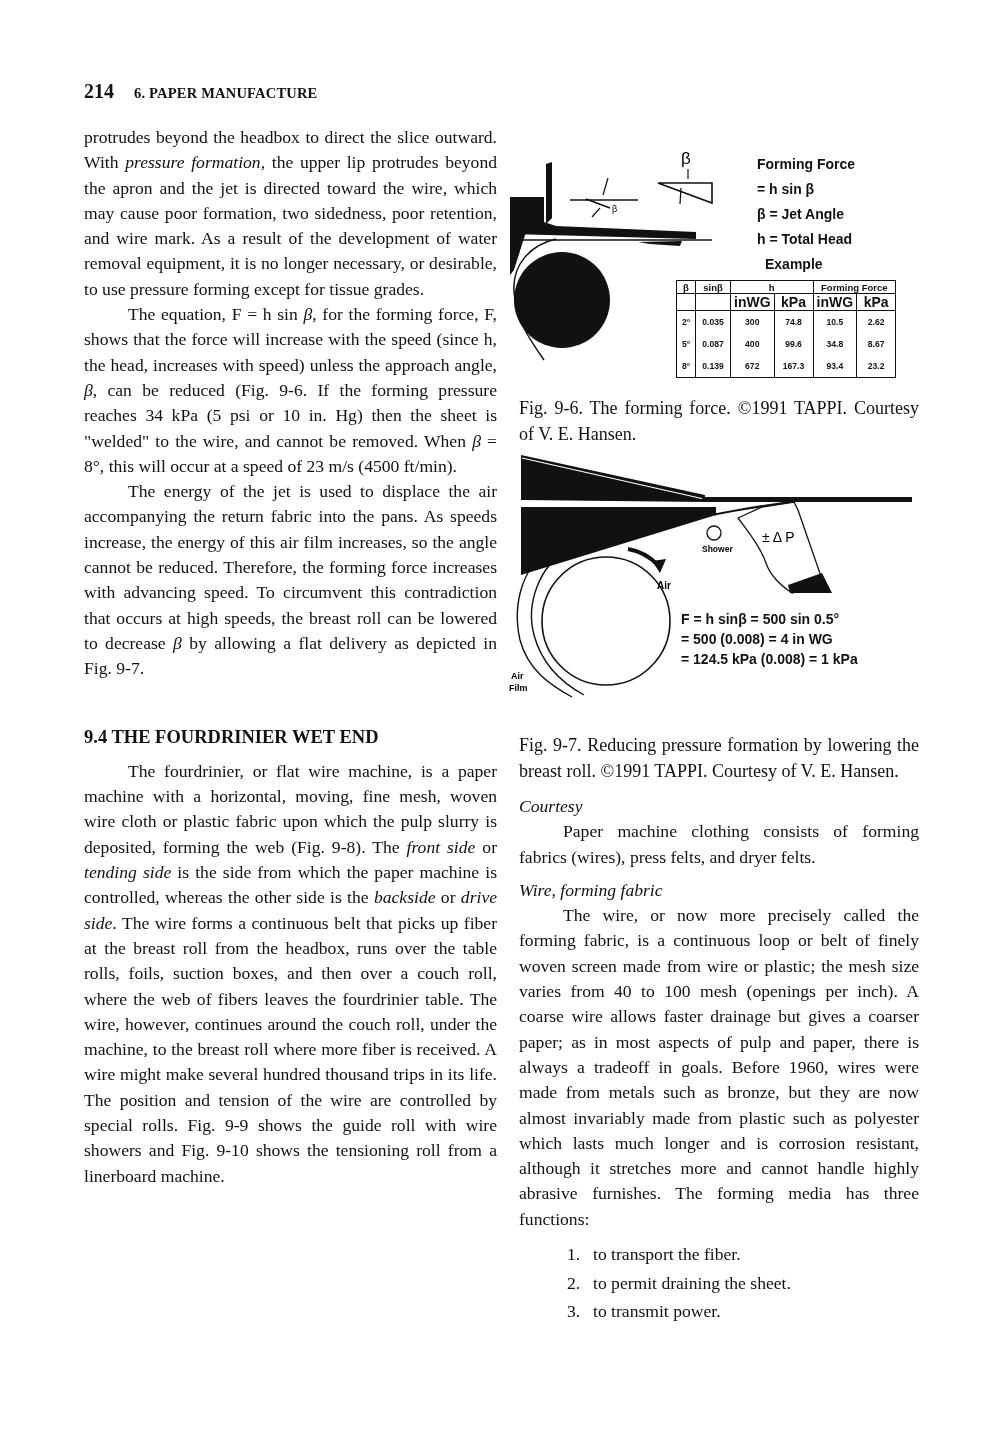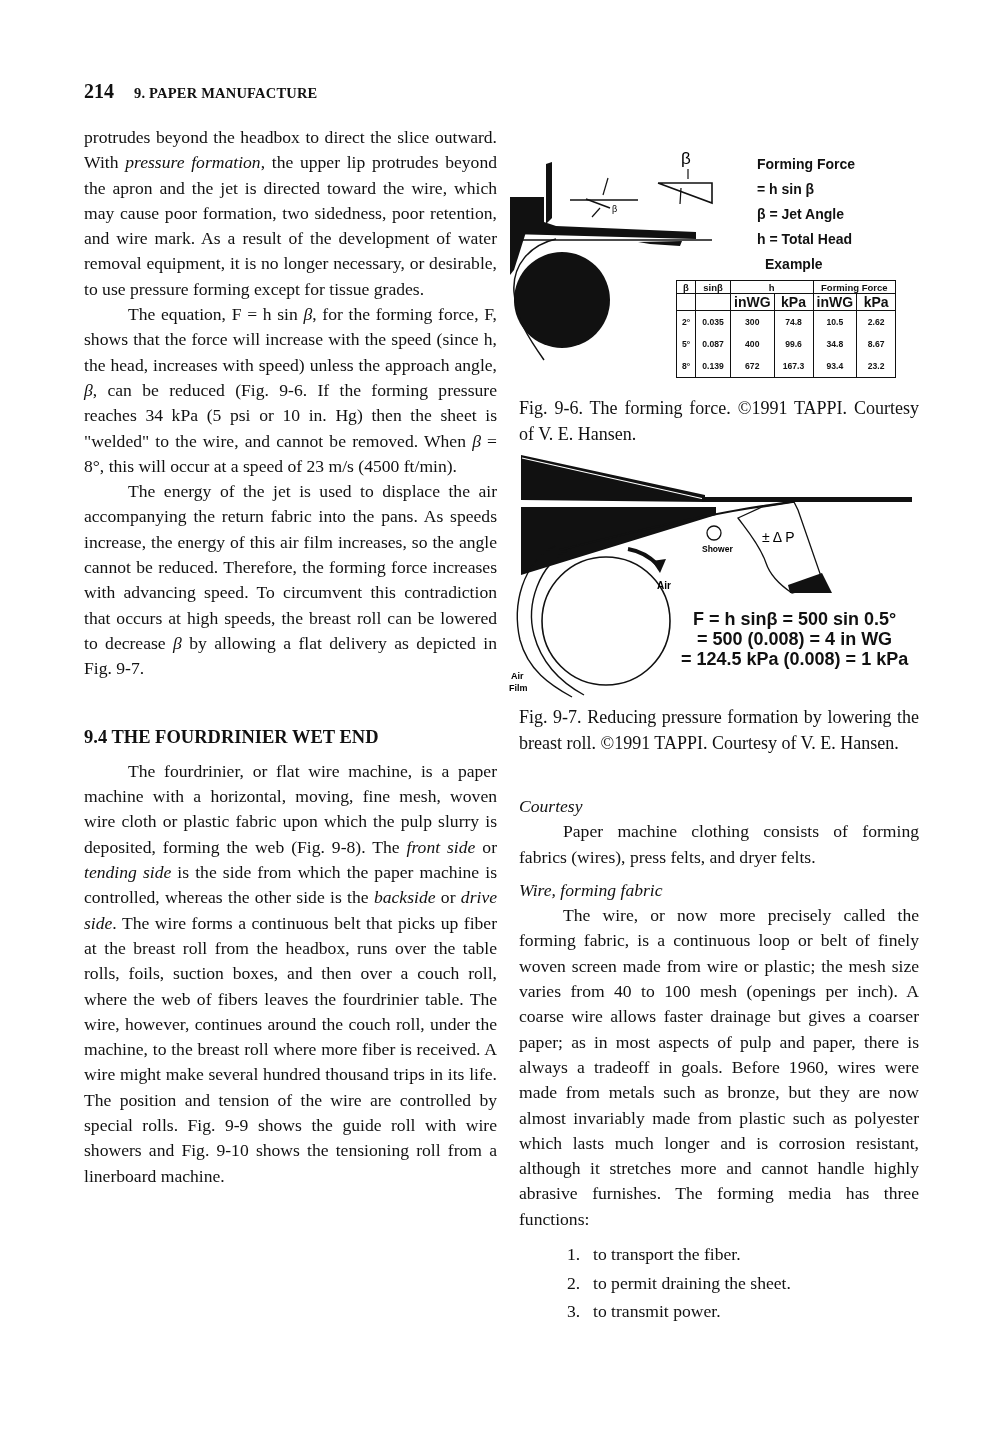--- a/index.html
+++ b/index.html
@@ -23,28 +23,28 @@
     
     .legend96 { left: 757px; top: 152px; font-size: 14px; line-height: 25px; }
     .legend96 .ex { margin-left: 8px; }
     table.ex { position: absolute; left: 676px; top: 280px; border-collapse: collapse; font-size: 8.6px; }
     table.ex td, table.ex th { border: 1.3px solid #111; text-align: center; padding: 0 3px; font-family: "Liberation Sans", "DejaVu Sans", sans-serif; font-weight: bold; }
     table.ex tr.h1 td { height: 12px; font-size: 9.5px; }
     table.ex tr.h2 td { height: 13px; font-size: 14px; }
     table.ex tr.row td { height: 22px; border-top: none; border-bottom: none; }
     table.ex tr.row:first-of-type td { border-top: 1.3px solid #111; }
     table.ex tr.last td { border-bottom: 1.3px solid #111; }
-    .fig97-eq { left: 681px; top: 609px; font-size: 18px; line-height: 20px; text-align: center; }
+    .fig97-eq { left: 681px; top: 609px; font-size: 14px; line-height: 20px; }
   </style>
 </head>
 <body>
 
 <div class="abs running-head">
   <span class="pno">214</span>
-  <span class="chap">9.  PAPER MANUFACTURE</span>
+  <span class="chap">6.  PAPER MANUFACTURE</span>
 </div>
 
 <div class="col col-left">
   <p><span>protrudes beyond the headbox to direct the slice outward.  With </span><em>pressure formation</em><span>, the upper lip protrudes beyond the apron and the jet is directed toward the wire, which may cause poor formation, two sidedness, poor retention, and wire mark. As a result of the development of water removal equipment, it is no longer necessary, or desirable, to use pressure forming except for tissue grades.</span></p>
   <p class="indent"><span>The equation, F = h sin </span><em>β</em><span>, for the forming force, F, shows that the force will increase with the speed (since h, the head, increases with speed) unless the approach angle, </span><em>β</em><span>, can be reduced (Fig. 9-6.  If the forming pressure reaches 34 kPa (5 psi or 10 in. Hg) then the sheet is "welded" to the wire, and cannot be removed.  When </span><em>β</em><span> = 8°, this will occur at a speed of 23 m/s (4500 ft/min).</span></p>
   <p class="indent"><span>The energy of the jet is used to displace the air accompanying the return fabric into the pans. As speeds increase, the energy of this air film increases, so the angle cannot be reduced.  Therefore, the forming force increases with advancing speed.   To circumvent this contradiction that occurs at high speeds, the breast roll can be lowered to decrease </span><em>β</em><span> by allowing a flat delivery as depicted in Fig. 9-7.</span></p>
   <div class="section-h">9.4  THE FOURDRINIER WET END</div>
   <p class="indent"><span>The fourdrinier, or flat wire machine, is a paper machine with a horizontal, moving, fine mesh, woven wire cloth or plastic fabric upon which the pulp slurry is deposited, forming the web (Fig. 9-8).  The </span><em>front side</em><span> or </span><em>tending side</em><span> is the side from which the paper machine is controlled, whereas the other side is the </span><em>backside</em><span> or </span><em>drive side</em><span>.  The wire forms a continuous belt that picks up fiber at the breast roll from the headbox, runs over the table rolls, foils, suction boxes, and then over a couch roll, where the web of fibers leaves the fourdrinier table.  The wire, however, continues around the couch roll, under the machine, to the breast roll where more fiber is received.  A wire might make several hundred thousand trips in its life.  The position and tension of the wire are controlled by special rolls.  Fig. 9-9 shows the guide roll with wire showers and Fig. 9-10 shows the tensioning roll from a linerboard machine.</span></p>
 </div>
 
@@ -156,21 +156,21 @@
   <text x="11" y="234" font-size="9" font-family="Liberation Sans, sans-serif" font-weight="bold">Air</text>
   <text x="9" y="246" font-size="9" font-family="Liberation Sans, sans-serif" font-weight="bold">Film</text>
 </svg>
 
 <div class="abs fig97-eq sans">
   <div>F = h sinβ = 500 sin 0.5°</div>
   <div>= 500 (0.008) = 4 in WG</div>
   <div>= 124.5 kPa (0.008) = 1 kPa</div>
 </div>
 
-<div class="abs caption" style="left:519px;top:705px;width:400px">Fig. 9-7.  Reducing pressure formation by lowering the breast roll.  ©1991 TAPPI.  Courtesy of V. E. Hansen.</div>
+<div class="abs caption" style="left:519px;top:733px;width:400px">Fig. 9-7.  Reducing pressure formation by lowering the breast roll.  ©1991 TAPPI.  Courtesy of V. E. Hansen.</div>
 
 <div class="col col-right" style="top:794px">
   <div class="sub" style="margin-top:0">Courtesy</div>
   <p class="indent">Paper machine clothing consists of forming fabrics (wires), press felts, and dryer felts.</p>
   <div class="sub" style="margin-top:8px">Wire, forming fabric</div>
   <p class="indent">The wire, or now more precisely called the forming fabric, is a continuous loop or belt of finely woven screen made from wire or plastic; the mesh size varies from 40 to 100 mesh (openings per inch).  A coarse wire allows faster drainage but gives a coarser paper; as in most aspects of pulp and paper, there is always a tradeoff in goals.  Before 1960, wires were made from metals such as bronze, but they are now almost invariably made from plastic such as polyester which lasts much longer and is corrosion resistant, although it stretches more and cannot handle highly abrasive furnishes.  The forming media has three functions:</p>
   <ol class="fn">
     <li><span class="num">1.</span><span>to transport the fiber.</span></li>
     <li><span class="num">2.</span><span>to permit draining the sheet.</span></li>
     <li><span class="num">3.</span><span>to transmit power.</span></li>

